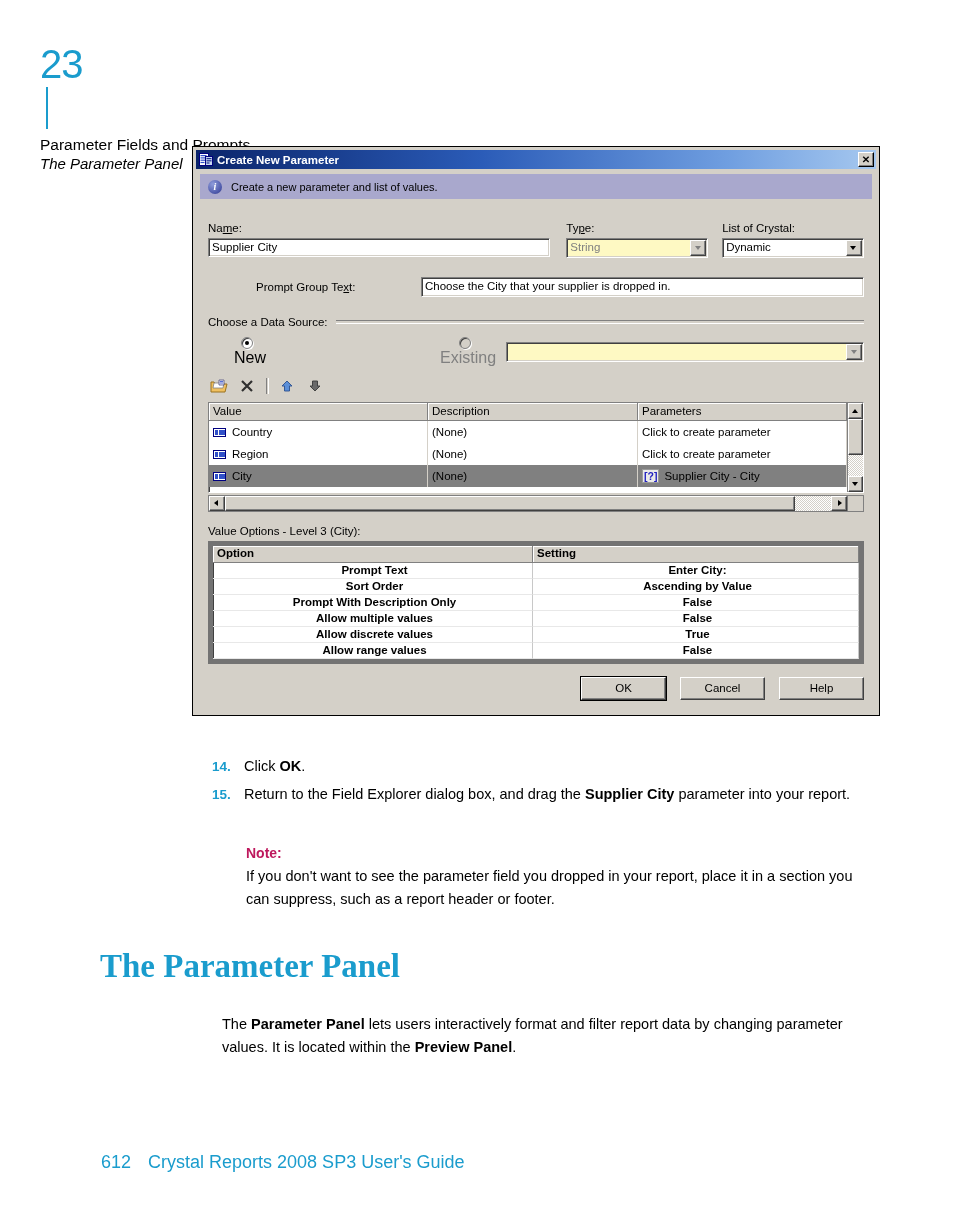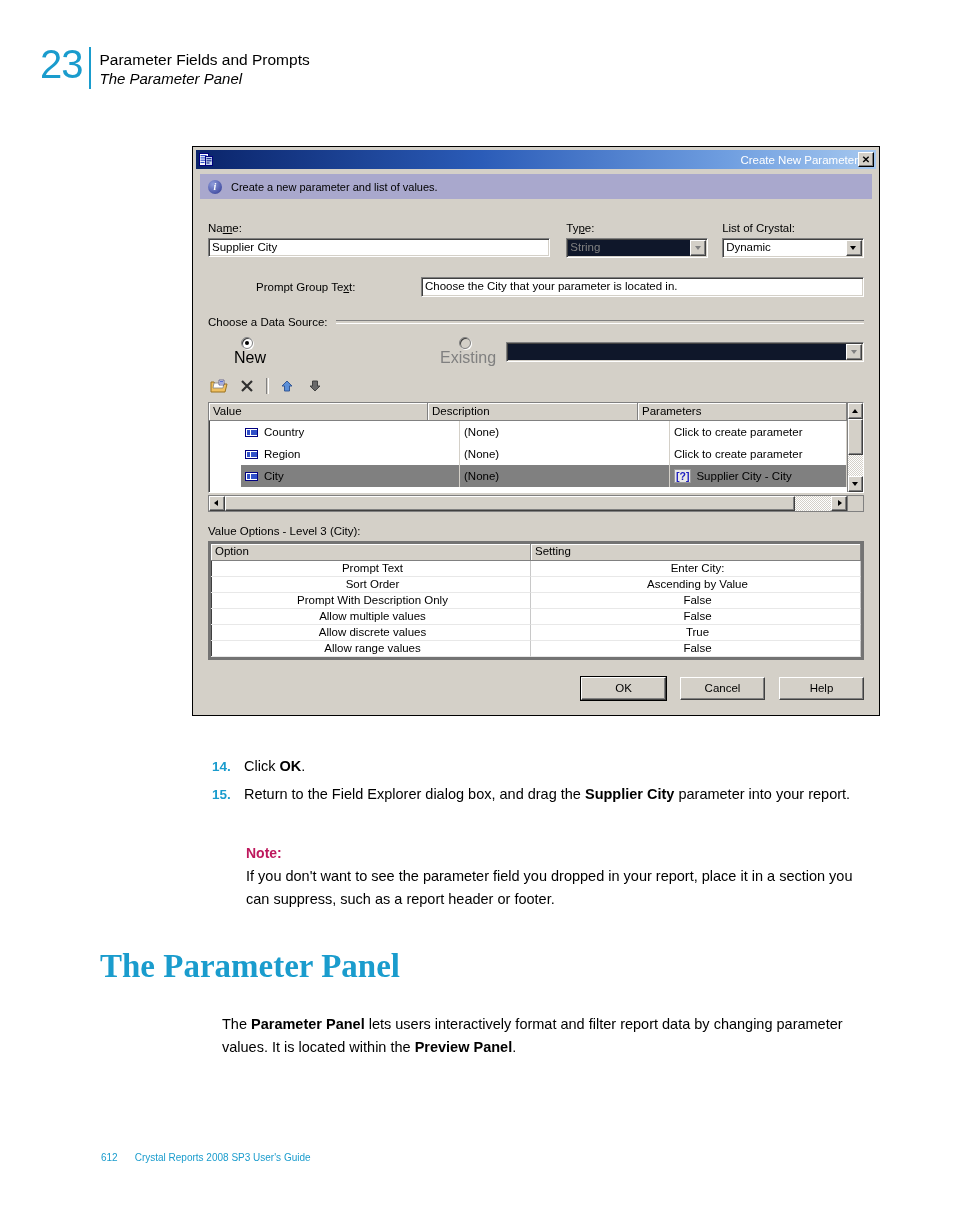--- a/index.html
+++ b/index.html
@@ -17,20 +17,21 @@
     overflow: hidden;
   }
 
   
   .page-header {
     position: absolute;
     left: 40px;
     top: 44px;
     display: flex;
     align-items: flex-start;
+    flex-direction: column;
   }
   .chapter-num {
     font-family: "Liberation Sans", sans-serif;
     font-size: 40px;
     line-height: 40px;
     color: #1a9ccd;
     letter-spacing: -1px;
   }
   .chapter-rule {
     width: 2px;
@@ -83,25 +84,24 @@
   }
   .titlebar-icon {
     width: 14px; height: 14px;
     margin-right: 4px;
     flex: 0 0 auto;
     position: relative;
   }
   .titlebar-text {
     color: #ffffff;
     font-size: 11.5px;
-    font-weight: normal;
+    font-weight: bold;
     flex: 1 1 auto;
     white-space: nowrap;
     overflow: hidden;
-    text-align: right;
   }
   .title-close {
     width: 16px; height: 15px;
     background: #d4d0c8;
     border: 1px solid #000;
     border-top-color: #ffffff;
     border-left-color: #ffffff;
     box-shadow: inset -1px -1px 0 #808080, inset 1px 1px 0 #d4d0c8;
     font-size: 10px;
     font-weight: bold;
@@ -184,21 +184,21 @@
     background: #ffffff;
     border: 1px solid #808080;
     border-right-color: #ffffff;
     border-bottom-color: #ffffff;
     box-shadow: inset 1px 1px 0 #404040, inset -1px -1px 0 #d4d0c8;
     box-sizing: border-box;
     display: flex;
     align-items: stretch;
     overflow: hidden;
   }
-  .combo.disabled { background: #0f172a; }
+  .combo.disabled { background: #fef9c3; }
   .combo-val {
     flex: 1 1 auto;
     font-size: 11.5px;
     line-height: 17px;
     padding-left: 3px;
     white-space: nowrap;
     overflow: hidden;
     color: #000;
   }
   .combo.disabled .combo-val { color: #808080; }
@@ -338,21 +338,21 @@
     padding-left: 4px;
     box-sizing: border-box;
     background: #d4d0c8;
     box-shadow: inset 1px 1px 0 #ffffff;
     overflow: hidden;
     white-space: nowrap;
   }
   .c-value { width: 219px; flex: 0 0 auto; }
   .c-desc  { width: 210px; flex: 0 0 auto; }
   .c-param { flex: 1 1 auto; }
-  .grid-rows { flex: 1 1 auto; padding-left: 32px; }
+  .grid-rows { flex: 1 1 auto; }
   .grid-row {
     display: flex;
     height: 22px;
     background: #ffffff;
   }
   .grid-row.selected { background: #808080; }
   .grid-row .cell {
     border-right: 1px solid #d4d0c8;
     font-size: 11.5px;
     line-height: 21px;
@@ -510,24 +510,25 @@
     box-sizing: border-box;
   }
 
   
   .vo-label {
     margin-top: 13px;
     font-size: 11.5px;
   }
   .vo-wrap {
     margin-top: 4px;
-    border: 3px solid #737373;
+    border: 5px solid #737373;
     box-shadow: inset 1px 1px 0 #404040;
     background: #ffffff;
     box-sizing: border-box;
+    font-weight: bold;
   }
   .vo-head {
     display: flex;
     height: 17px;
     background: #d4d0c8;
   }
   .vo-head .hcell {
     border-right: 1px solid #808080;
     border-bottom: 1px solid #808080;
     box-shadow: inset 1px 1px 0 #ffffff;
@@ -638,21 +639,21 @@
     font-size: 14.5px;
     line-height: 23px;
   }
   .section-body b { font-weight: bold; }
 
   
   .footer {
     position: absolute;
     left: 101px;
     top: 1152px;
-    font-size: 10px;
+    font-size: 18px;
     color: #1a9ccd;
     display: flex;
   }
   .footer-page { margin-right: 17px; }
 </style>
 </head>
 <body>
 
 <div class="page-header">
   <div class="chapter-num">23</div>
@@ -707,21 +708,21 @@
           <div class="fld-label">List of Crystal:</div>
           <div class="combo">
             <span class="combo-val">Dynamic</span>
             <span class="combo-btn"></span>
           </div>
         </div>
       </div>
 
       <div class="row-prompt">
         <span class="lbl">Prompt Group Te<u>x</u>t:</span>
-        <span class="textbox">Choose the City that your parameter is located in.</span>
+        <span class="textbox">Choose the City that your supplier is dropped in.</span>
       </div>
 
       <div class="group-ds">
         <span class="lbl">Choose a Data Source:</span>
         <span class="rule"></span>
       </div>
 
       <div class="radios">
         <span class="radio checked radio-new">
           <span class="dot"></span>

